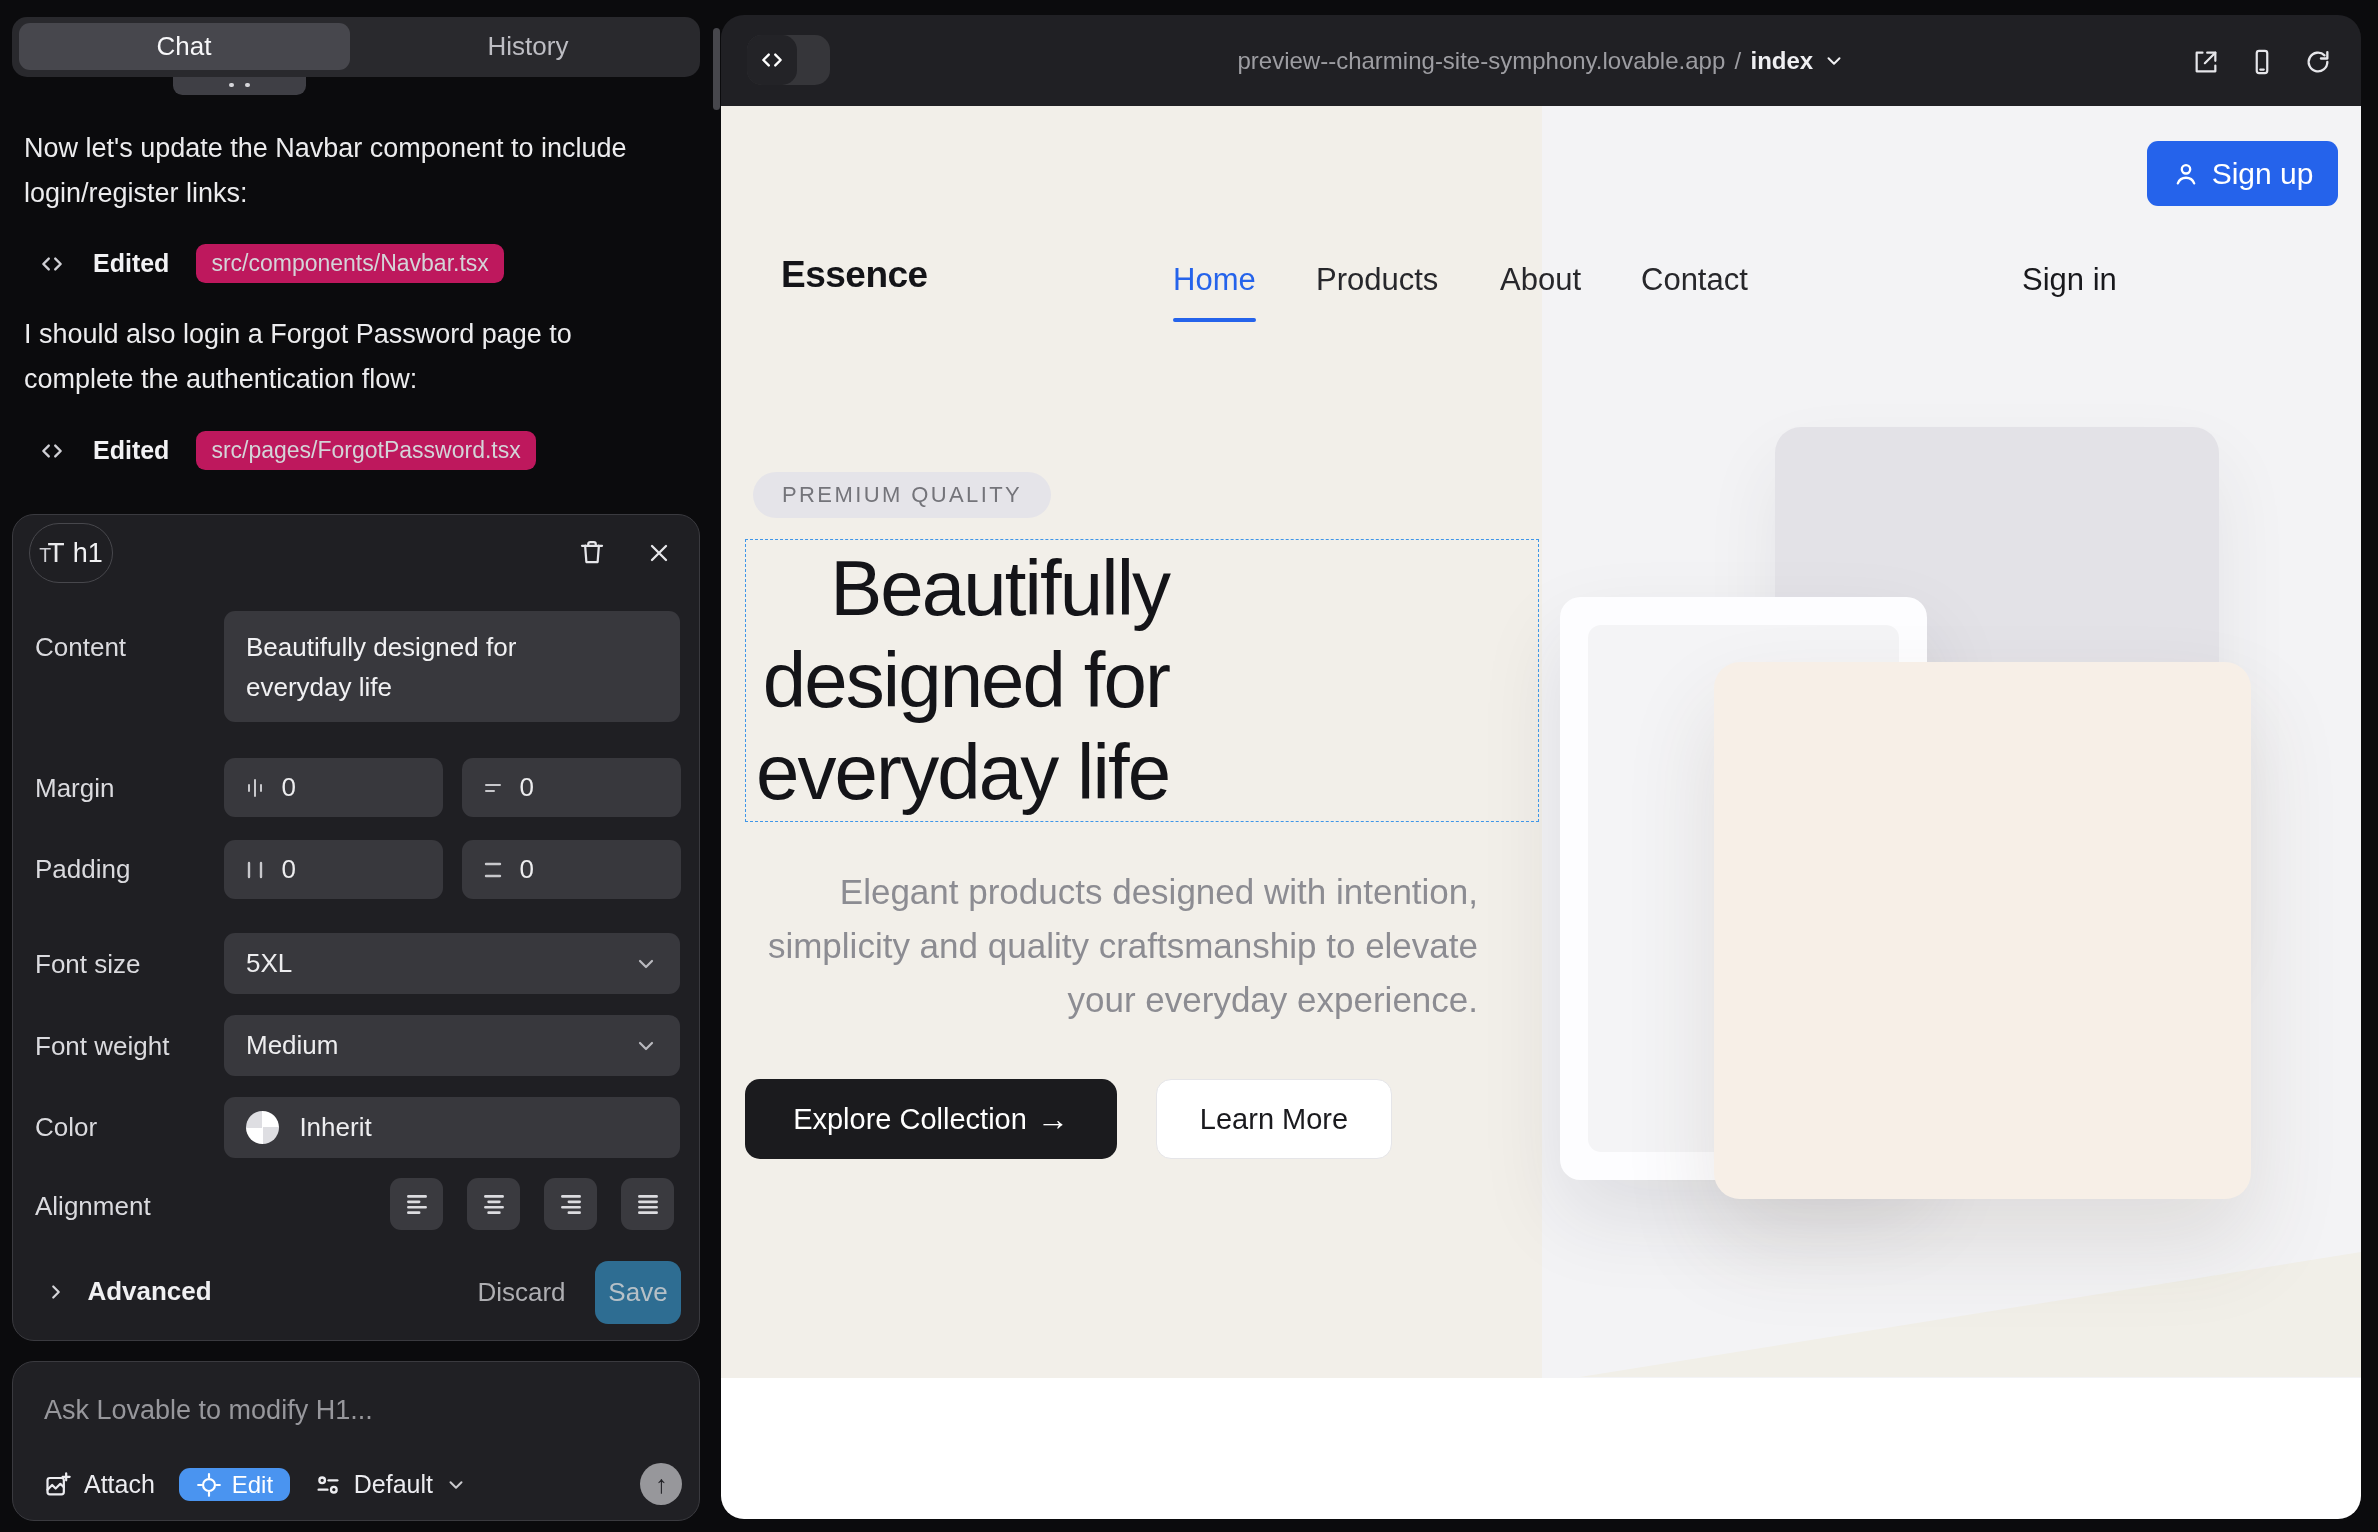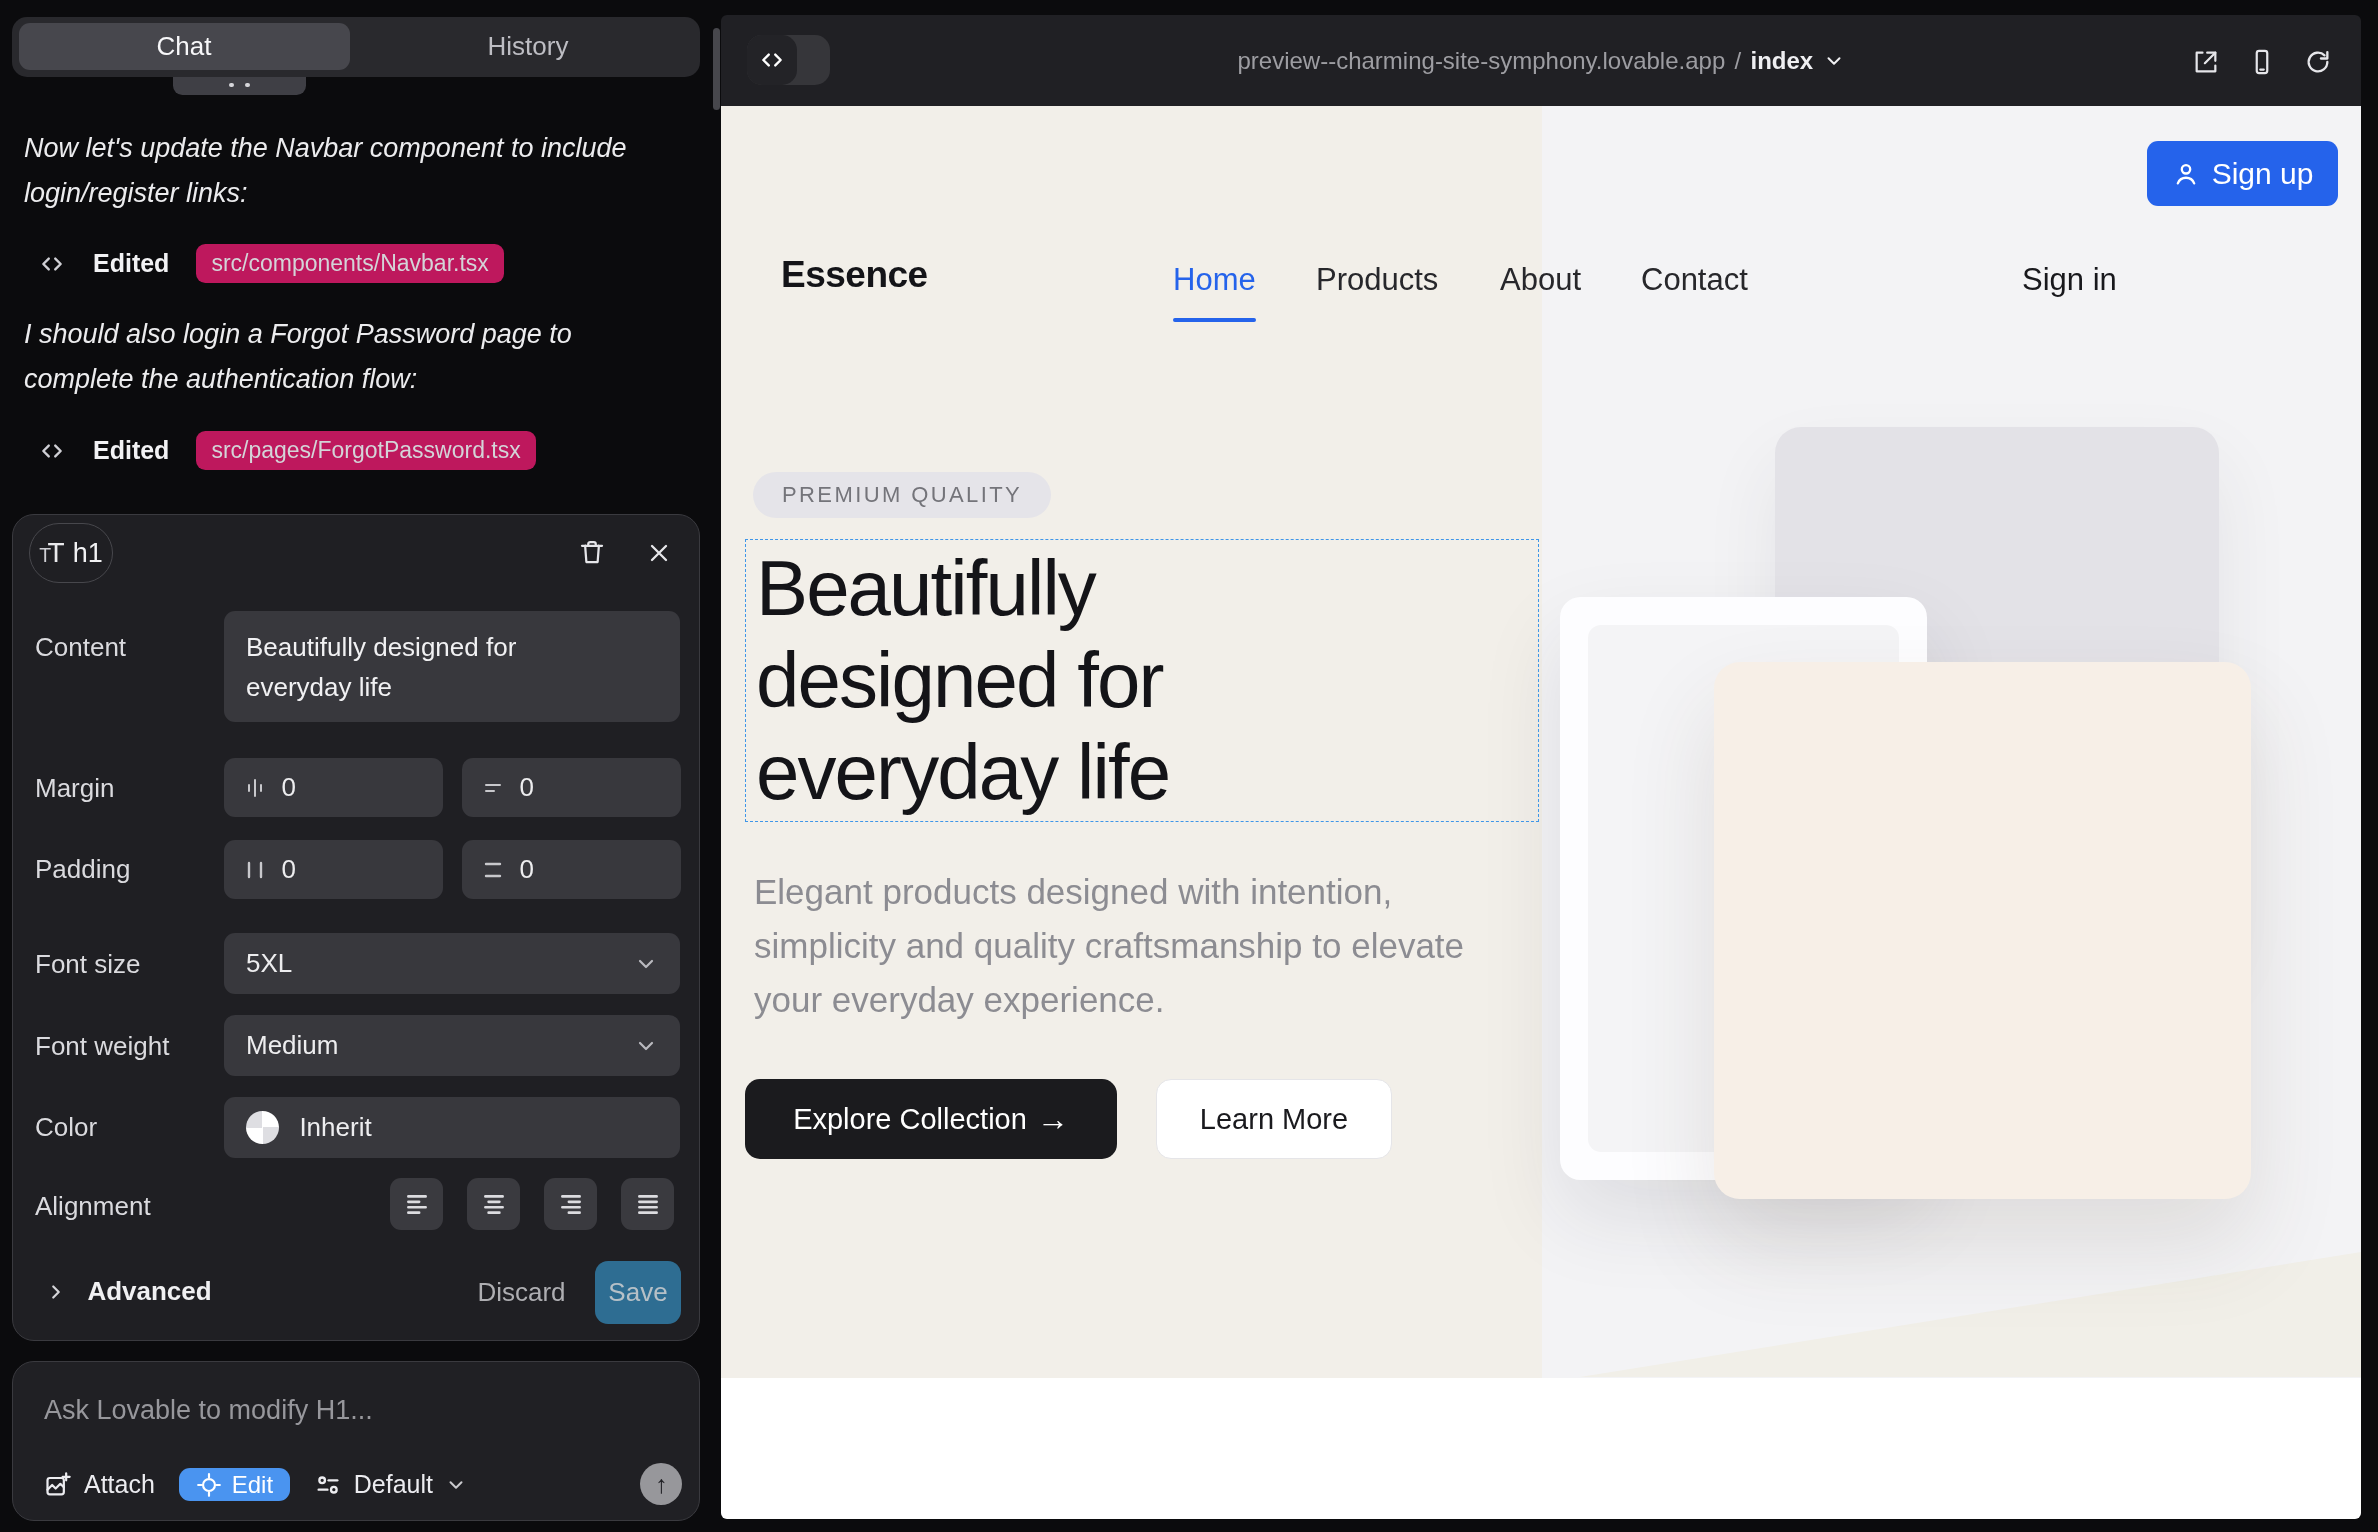--- a/index.html
+++ b/index.html
@@ -8,21 +8,21 @@
   .abs{position:absolute;}
   svg{display:block;}
 
   
   .tabbar{left:12px;top:16.7px;width:688px;height:60px;background:#29292d;border-radius:15px;display:flex;}
   .tab{flex:1;display:flex;align-items:center;justify-content:center;font-size:26px;color:#bdbdc3;margin:6.5px;border-radius:11px;cursor:pointer;}
   .tab.active{background:#47474d;color:#f7f7f9;}
   .partial-badge{left:173px;top:77px;width:133px;height:17.6px;background:#3f3f45;border-radius:0 0 9.3px 9.3px;display:flex;align-items:flex-start;justify-content:center;gap:11px;padding-top:5.6px;box-sizing:border-box;}
   .partial-badge i{width:4.6px;height:4.6px;border-radius:50%;background:#d6d6da;}
   .lp-scroll{left:713px;top:28px;width:6.5px;height:82px;border-radius:3.7px;background:#47474c;}
-  .msg{left:24px;width:649px;font-size:27px;line-height:45px;color:#ececee;font-style:italic;}
+  .msg{left:24px;width:649px;font-size:27px;line-height:45px;color:#ececee;}
   .edited-row{left:38px;height:41px;display:flex;align-items:center;gap:27px;}
   .edited-row .lbl{font-size:25px;font-weight:700;color:#f2f2f4;}
   .file-badge{background:#be185d;border-radius:9.3px;padding:5.6px 15px;font-size:23px;color:#d4d4d8;}
 
   
   .editor{left:12px;top:514px;width:688px;height:827px;background:#1f1f23;border:0.9px solid #3a3a3f;border-radius:22px;box-sizing:border-box;}
   .tagpill{left:16px;top:8.3px;width:82px;height:58px;border:1.4px solid #47474c;border-radius:30px;display:flex;align-items:center;justify-content:center;gap:8.3px;color:#f2f2f4;}
   .t-sm{font-size:19.5px;color:#cfcfd4;}
   .t-lg{font-size:28px;color:#e9e9ec;margin-left:-3.7px;}
   .tagname{font-size:27px;font-weight:500;}
@@ -39,21 +39,21 @@
 
   
   .prompt{left:12px;top:1361px;width:688px;height:160px;background:#202024;border:0.9px solid #3a3a3f;border-radius:22px;box-sizing:border-box;}
   .ph{left:31px;top:33px;font-size:27px;color:#97979c;}
   .prow{left:31px;top:100px;right:18.6px;height:45px;display:flex;align-items:center;}
   .pbtn{display:flex;align-items:center;gap:12px;font-size:25px;color:#ececf0;cursor:pointer;}
   .editpill{display:flex;align-items:center;gap:10.2px;background:#4a94f0;border-radius:11px;height:33px;padding:0 16.7px;font-size:24px;color:#fff;margin:0 24px;cursor:pointer;}
   .send{position:absolute;right:16.7px;top:101px;width:42px;height:42px;border-radius:50%;background:#97979b;display:flex;align-items:center;justify-content:center;font-size:25px;font-weight:700;color:#202024;cursor:pointer;}
 
   
-  .pv{left:721px;top:15px;width:1640px;height:1504px;background:#202024;border-radius:6px;overflow:hidden;}
+  .pv{left:721px;top:15px;width:1640px;height:1504px;background:#202024;border-radius:23px;overflow:hidden;text-align:right;}
   .toggle{left:26px;top:20.4px;width:83px;height:50px;background:#36363a;border-radius:15px;}
   .toggle .seg{position:absolute;left:0;top:0;width:50px;height:50px;background:#232327;border-radius:15px;display:flex;align-items:center;justify-content:center;color:#fff;cursor:pointer;}
   .urlrow{left:0;right:0;top:0;height:91px;display:flex;align-items:center;justify-content:center;gap:9.3px;font-size:24px;}
   .urldomain{color:#9d9da2;}
   .urlpage{color:#efeff2;font-weight:600;}
   .chromeicons{right:28px;top:32px;display:flex;gap:26px;color:#d6d6da;}
   .chromeicons .iconbtn{width:30px;height:30px;}
 
   .page{left:0;top:91px;width:1640px;height:1413px;background:#ffffff;}
   .hero{left:0;top:0;width:1640px;height:1272px;background:#f3f3f5;overflow:hidden;}

